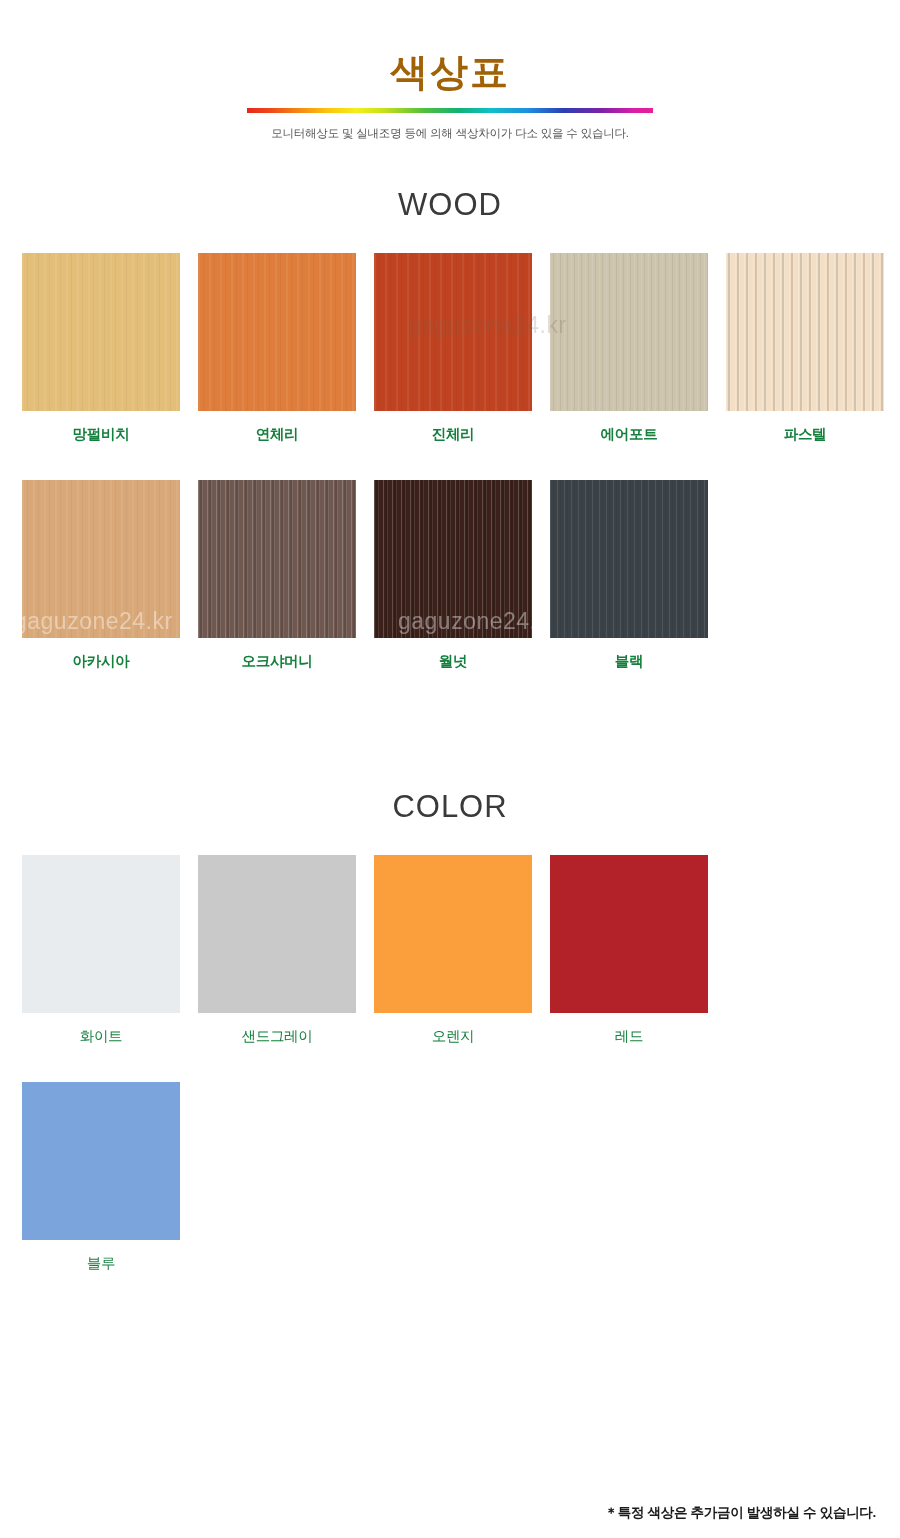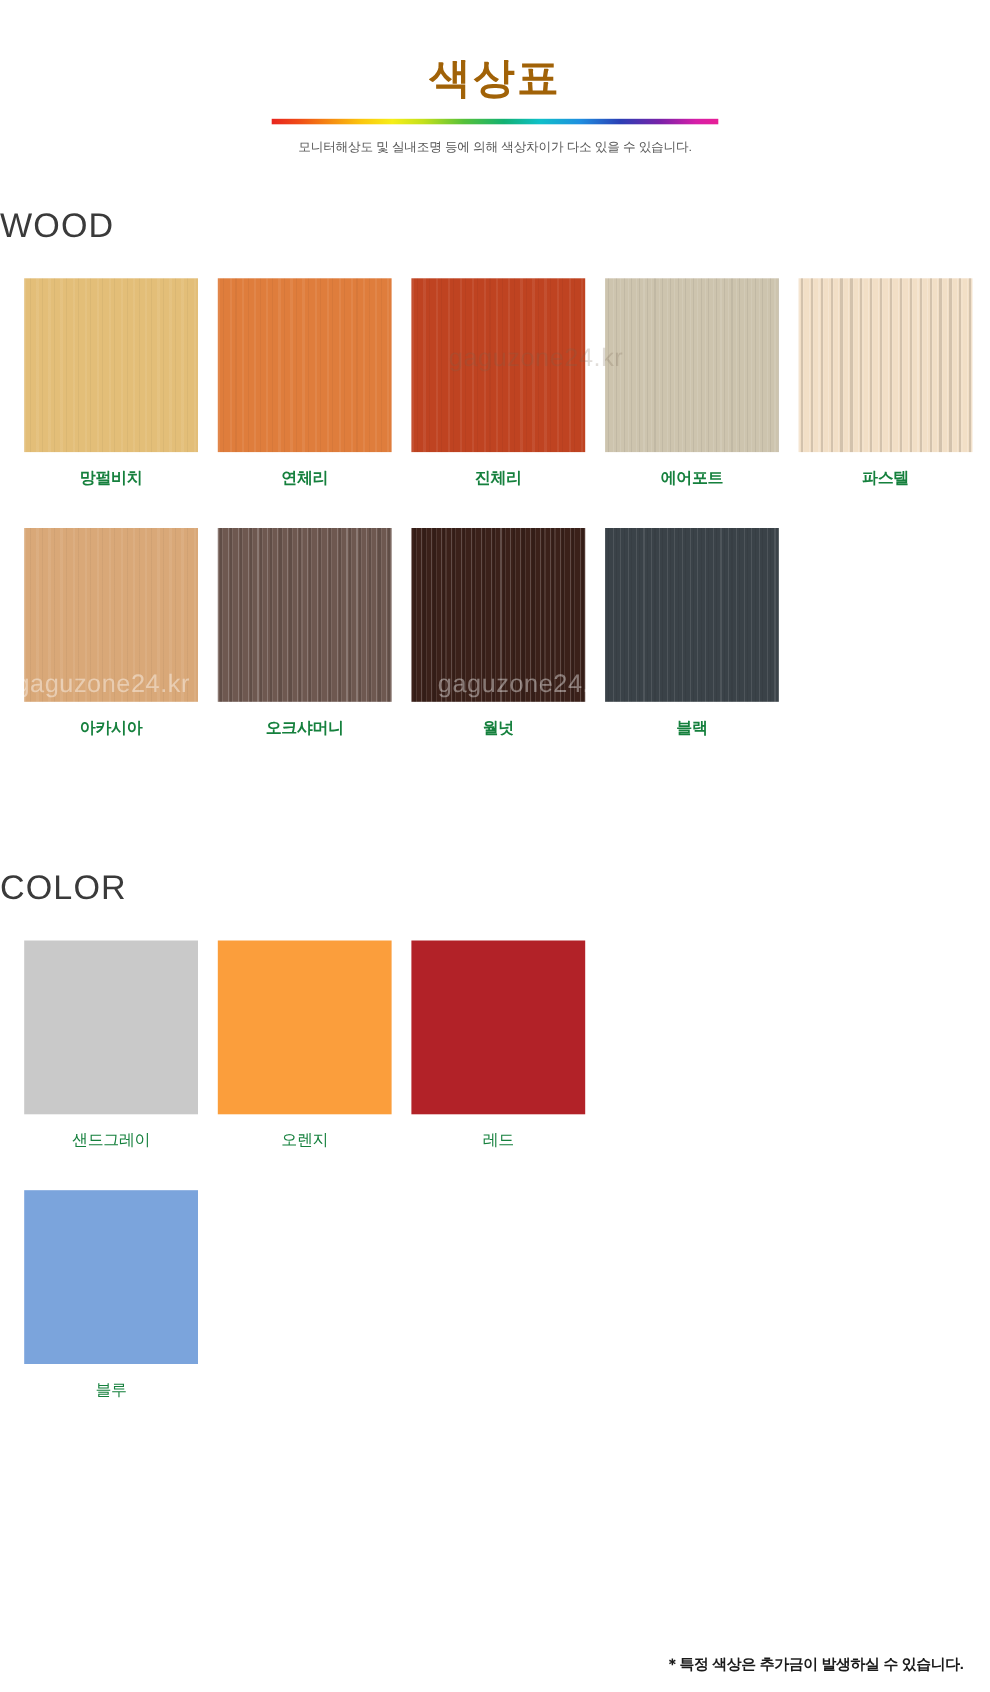--- a/index.html
+++ b/index.html
@@ -35,20 +35,21 @@
   }
   .subtitle {
     margin-top: 13px;
     font-size: 11.5px;
     color: #555;
     letter-spacing: -0.2px;
   }
 
   
   .section-heading {
+    text-align: center;
     font-size: 31px;
     font-weight: normal;
     letter-spacing: 1px;
     color: #3a3a3a;
   }
 
   
   .swatch-row {
     display: flex;
     padding-left: 22px;
@@ -196,20 +197,24 @@
 </div>
 
 <div class="spacer-color-top"></div>
 
 <div class="section-heading">COLOR</div>
 
 <div style="height:30px"></div>
 
 <div class="swatch-row color">
   <div class="swatch-cell">
+    <span class="swatch" style="background:#e8ecef"></span>
+    <span class="swatch-label">화이트</span>
+  </div>
+  <div class="swatch-cell">
     <span class="swatch" style="background:#c9c9c9"></span>
     <span class="swatch-label">샌드그레이</span>
   </div>
   <div class="swatch-cell">
     <span class="swatch" style="background:#fb9e3c"></span>
     <span class="swatch-label">오렌지</span>
   </div>
   <div class="swatch-cell">
     <span class="swatch" style="background:#b22228"></span>
     <span class="swatch-label">레드</span>

